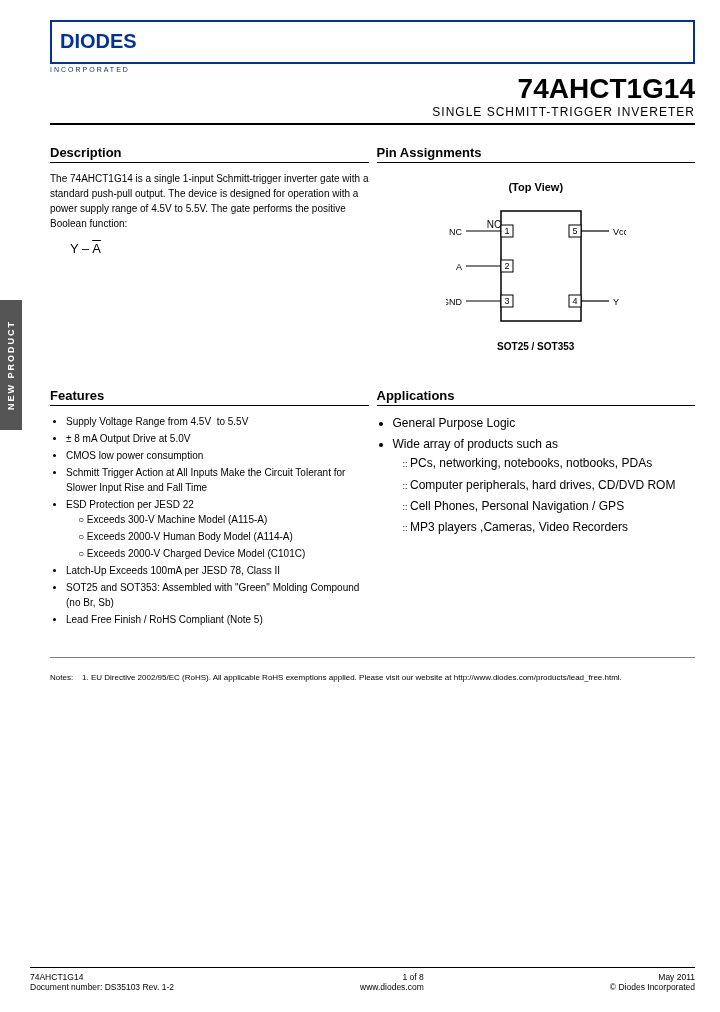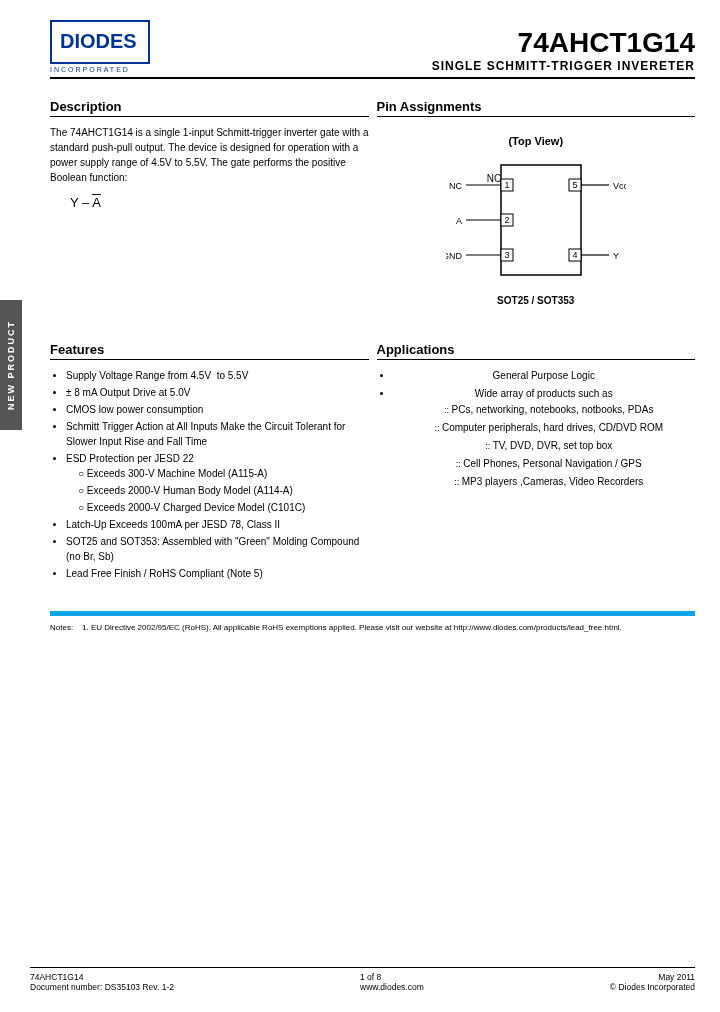--- a/index.html
+++ b/index.html
@@ -37,23 +37,23 @@
 
     
     .main {
       margin-left: 30px;
       padding: 20px 25px 20px 20px;
     }
 
     
     .header {
       display: flex;
-      align-items: flex-end;
       justify-content: space-between;
       margin-bottom: 4px;
+      flex-direction: column;
     }
     .logo-area {
       display: flex;
       flex-direction: column;
     }
     .logo-box {
       border: 2px solid #003399;
       padding: 4px 8px;
       display: inline-flex;
       align-items: center;
@@ -67,21 +67,21 @@
       text-transform: uppercase;
     }
     .part-number {
       font-size: 28px;
       font-weight: bold;
       color: #000;
       text-align: right;
     }
     .subtitle {
       font-size: 12px;
-      font-weight: bold;
+      font-weight: normal;
       letter-spacing: 1px;
       text-align: right;
     }
     .header-right {
       text-align: right;
     }
     .header-divider {
       border: none;
       border-top: 2px solid #000;
       margin: 4px 0 12px 0;
@@ -147,60 +147,59 @@
     .features-list .sub-list {
       list-style: none;
       padding-left: 12px;
     }
     .features-list .sub-list li::before {
       content: "○  ";
     }
 
     
     .apps-list {
-      font-size: 10px;
+      font-size: 12px;
       line-height: 1.6;
       padding-left: 16px;
-      text-align: center;
     }
     .apps-list li {
       margin-bottom: 2px;
     }
     .apps-list .sub-list {
       list-style: none;
       padding-left: 10px;
     }
     .apps-list .sub-list li::before {
       content: "::  ";
       font-size: 9px;
     }
 
     
     .notes-section {
       margin-top: 20px;
       font-size: 8px;
-      border-top: 5px solid #0ea5e9;
-      padding-top: 6px;
+      border-top: 1px solid #0ea5e9;
+      padding-top: 14px;
       line-height: 1.4;
     }
 
     
     .footer {
       position: absolute;
       bottom: 20px;
       left: 30px;
       right: 25px;
       border-top: 1.5px solid #000;
       padding-top: 4px;
       display: flex;
       justify-content: space-between;
       font-size: 8.5px;
     }
     .footer-left { text-align: left; }
-    .footer-center { text-align: left; }
+    .footer-center { text-align: right; }
     .footer-right { text-align: right; }
 
     .section-wrapper {
       padding: 8px 0;
     }
   </style>
 </head>
 <body>
 
 <div class="side-tab">
@@ -304,21 +303,20 @@
     </div>
 
     <div class="section-wrapper">
       <div class="section-title">Applications</div>
       <ul class="apps-list">
         <li>General Purpose Logic</li>
         <li>Wide array of products such as
           <ul class="sub-list">
             <li>PCs, networking, notebooks, notbooks, PDAs</li>
             <li>Computer peripherals, hard drives, CD/DVD ROM</li>
-            <li>TV, DVD, DVR, set top box</li>
             <li>Cell Phones, Personal Navigation / GPS</li>
             <li>MP3 players ,Cameras, Video Recorders</li>
           </ul>
         </li>
       </ul>
     </div>
   </div>
 
   <div class="notes-section">
     <span>Notes:</span>

